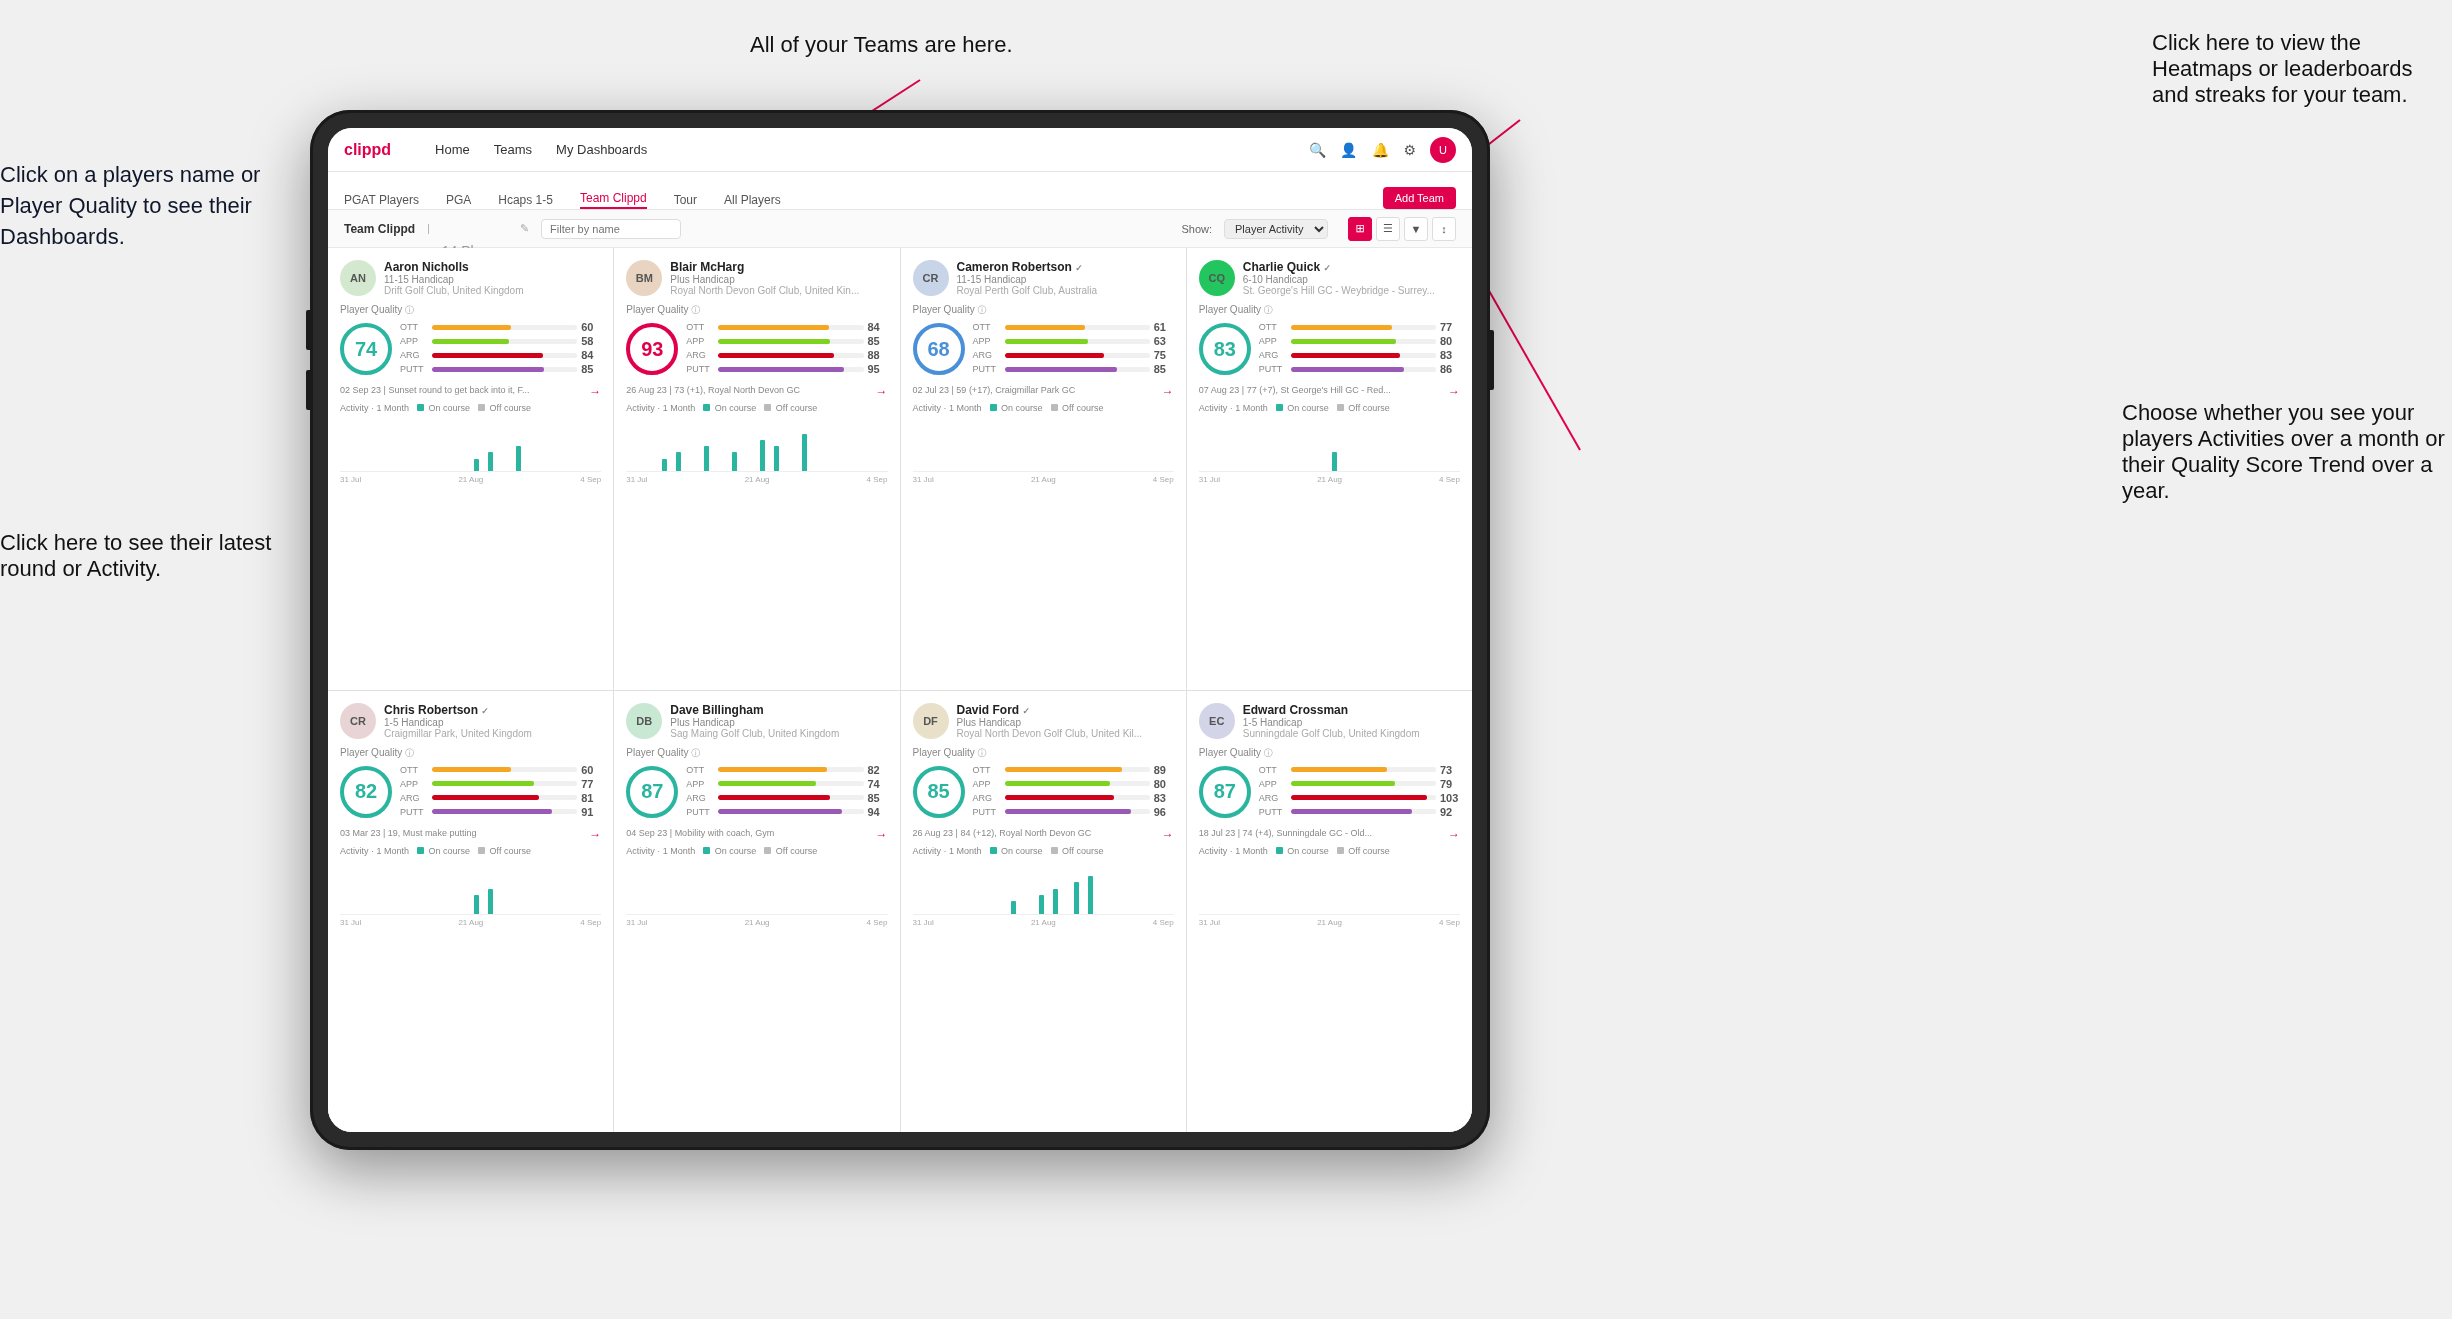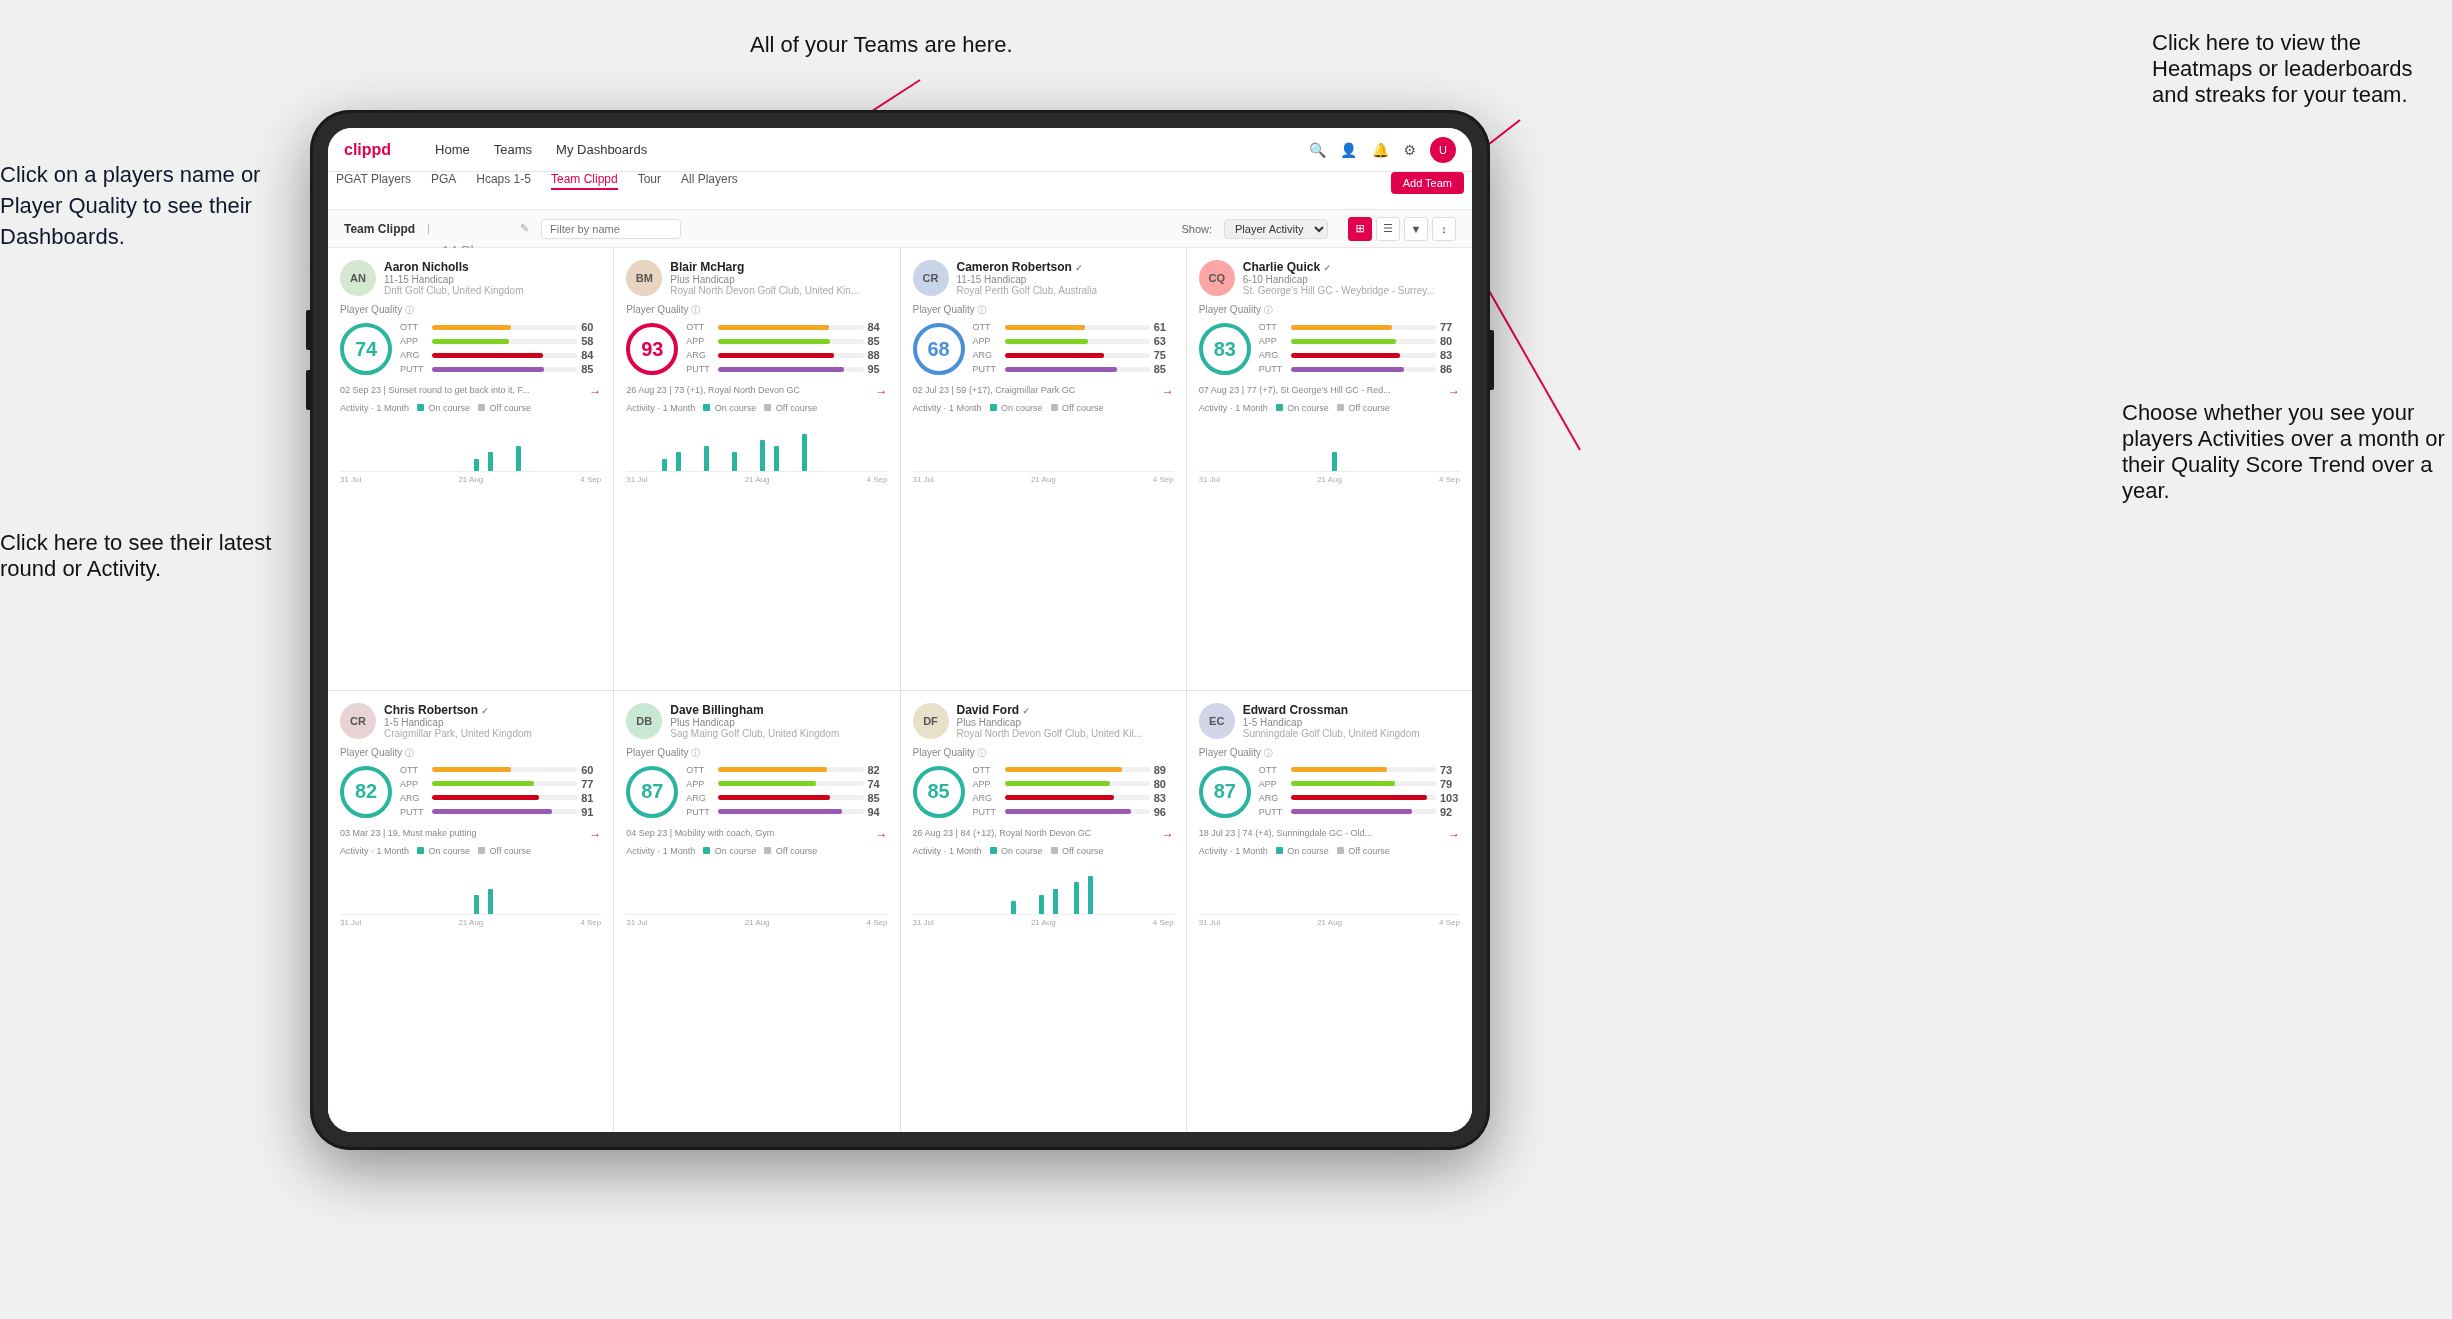--- a/index.html
+++ b/index.html
@@ -77,23 +77,23 @@
       font-size: 11px;
       color: #fff;
     }
 
     
     .sub-nav {
       height: 38px;
       background: #fff;
       border-bottom: 1px solid #e5e5e5;
       display: flex;
-      align-items: flex-start;
-      padding: 0 8px;
-      gap: 20px;
+      align-items: flex-end;
+      padding: 0 16px;
+      gap: 27px;
     }
     .sub-nav-item {
       font-size: 12px;
       color: #555;
       cursor: pointer;
       padding-bottom: 2px;
     }
     .sub-nav-item.active {
       color: #e0004d;
       border-bottom: 2px solid #e0004d;
@@ -790,21 +790,21 @@
             <div style="width:5px;height:1px;background:transparent;margin:0 0.5px;align-self:flex-end;"></div>
     </div>
     <div class="chart-labels">
       <span>31 Jul</span>
       <span>21 Aug</span>
       <span>4 Sep</span>
     </div>
   </div>
         <div class="player-card">
     <div class="card-header">
-      <div class="player-avatar" style="background:#fca5a5">
+      <div class="player-avatar" style="background:#22c55e">
         <span style="font-size:11px;font-weight:600;color:#555;">CQ</span>
       </div>
       <div class="player-info">
         <div class="player-name">Charlie Quick <span style="color:#888;font-size:9px;">✓</span></div>
         <div class="player-handicap">6-10 Handicap</div>
         <div class="player-club">St. George's Hill GC - Weybridge - Surrey...</div>
       </div>
     </div>
 
     <div class="quality-label">Player Quality <span style="color:#aaa;font-size:9px;">ⓘ</span></div>

